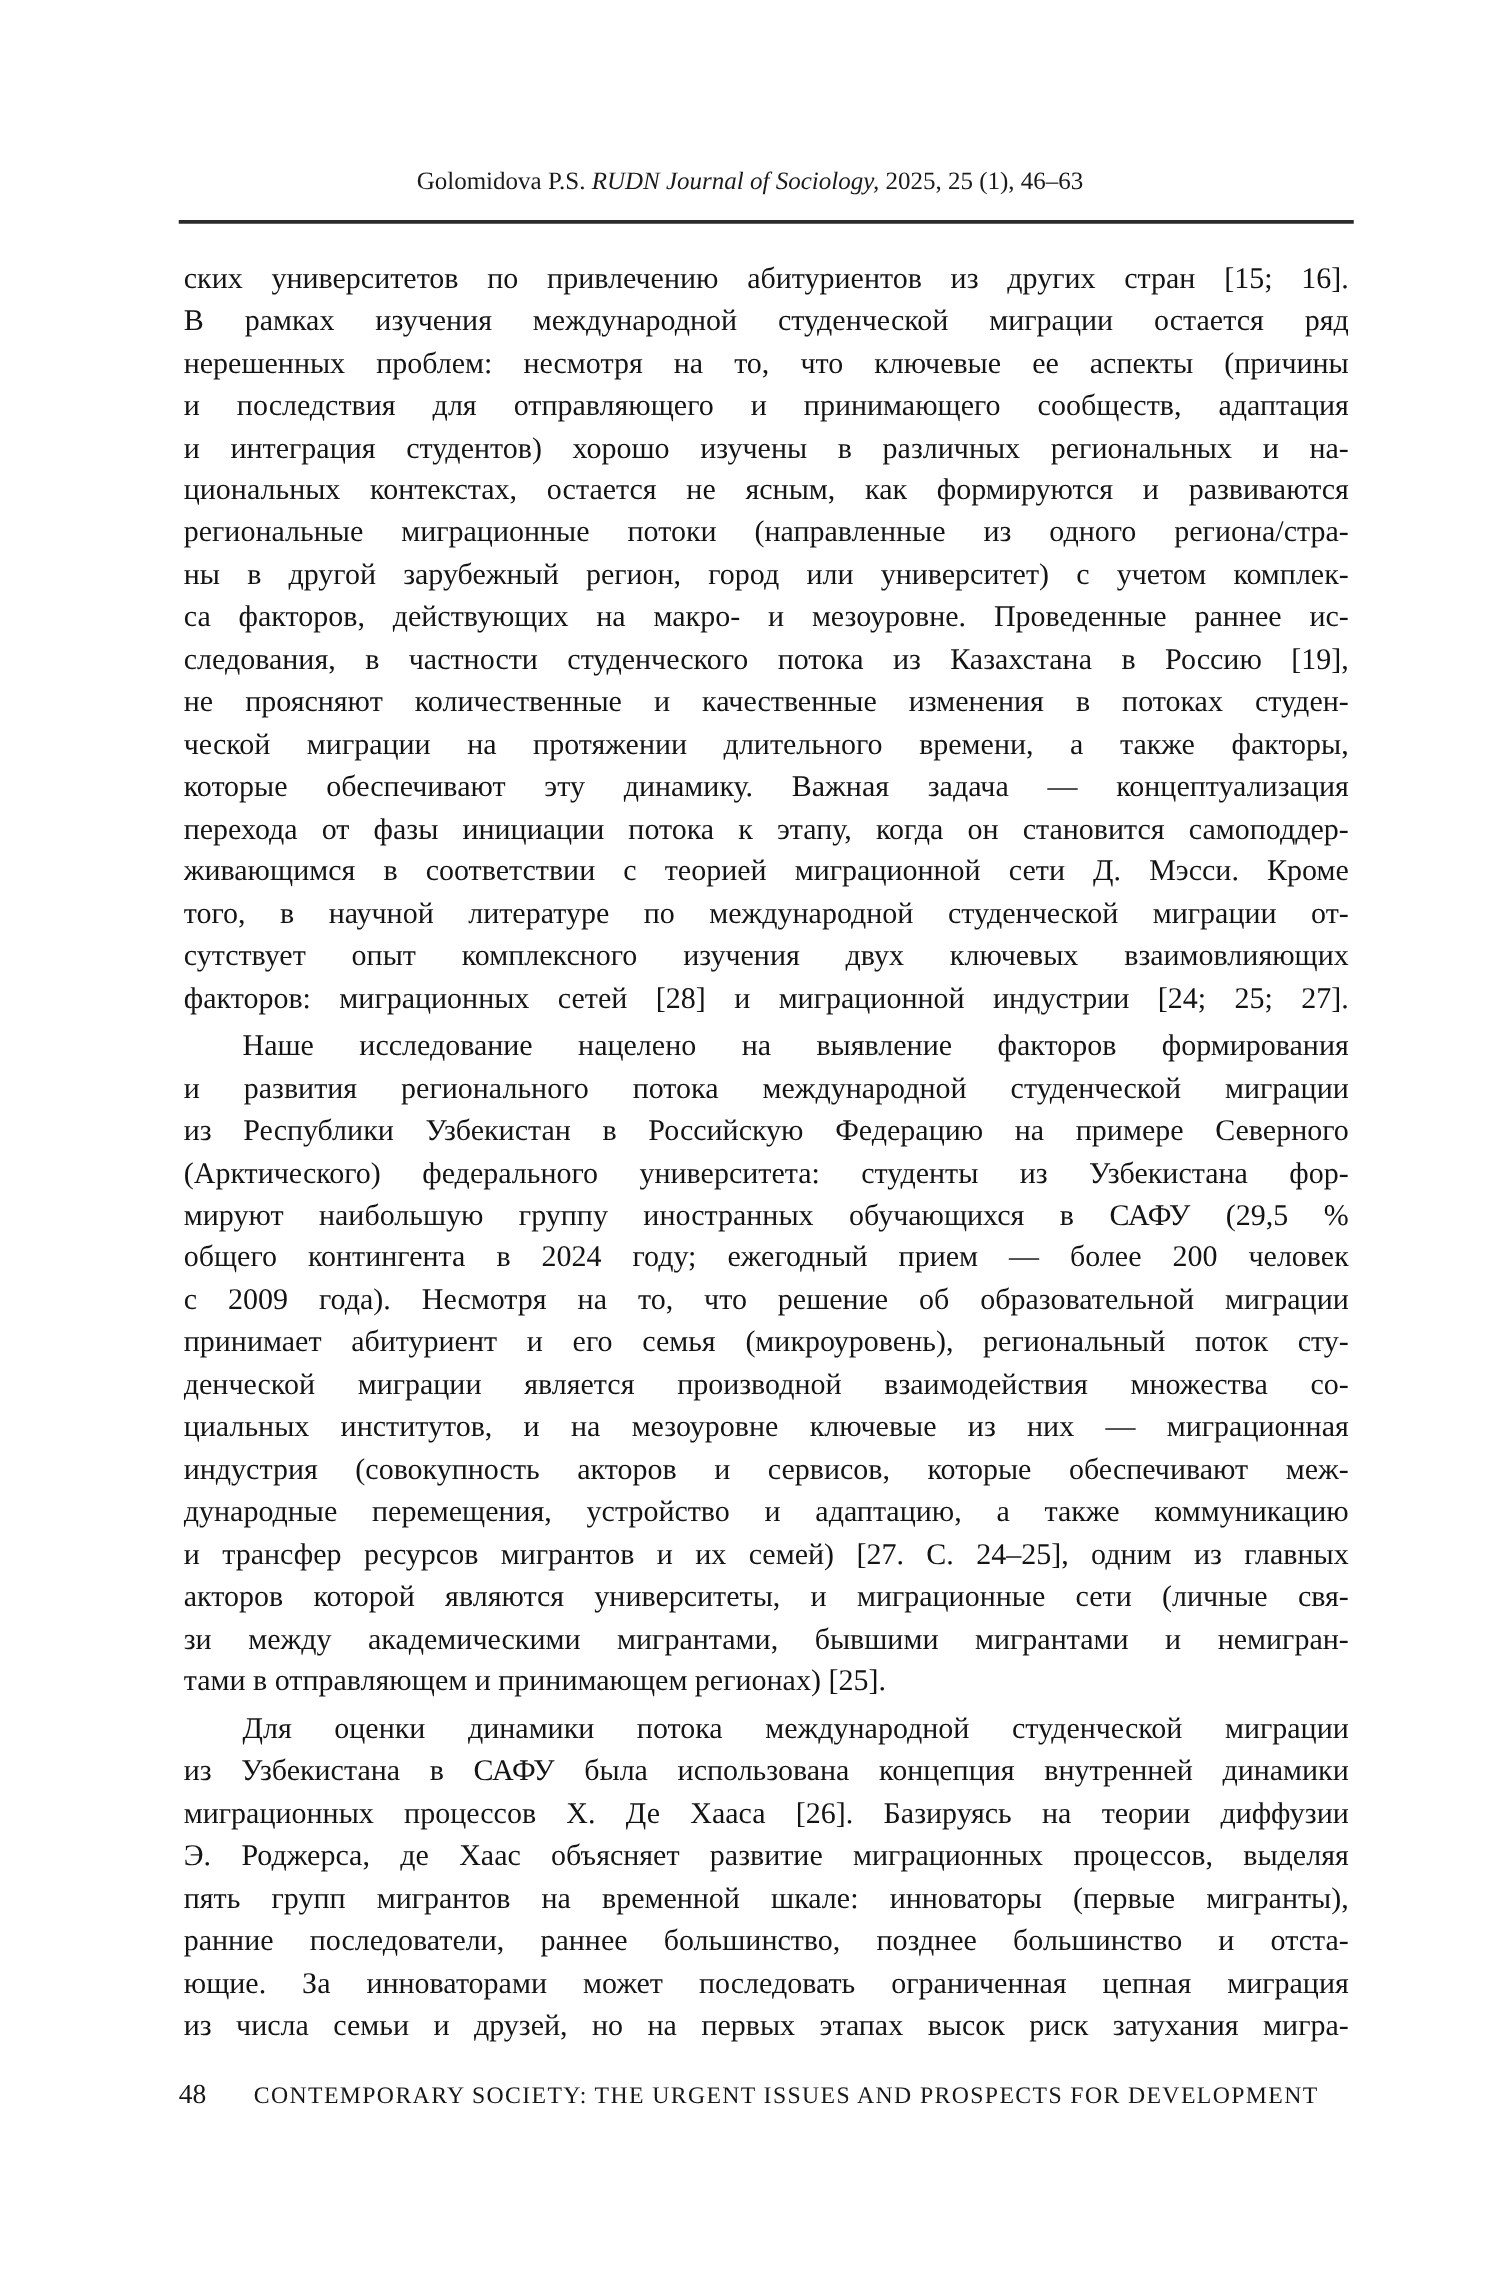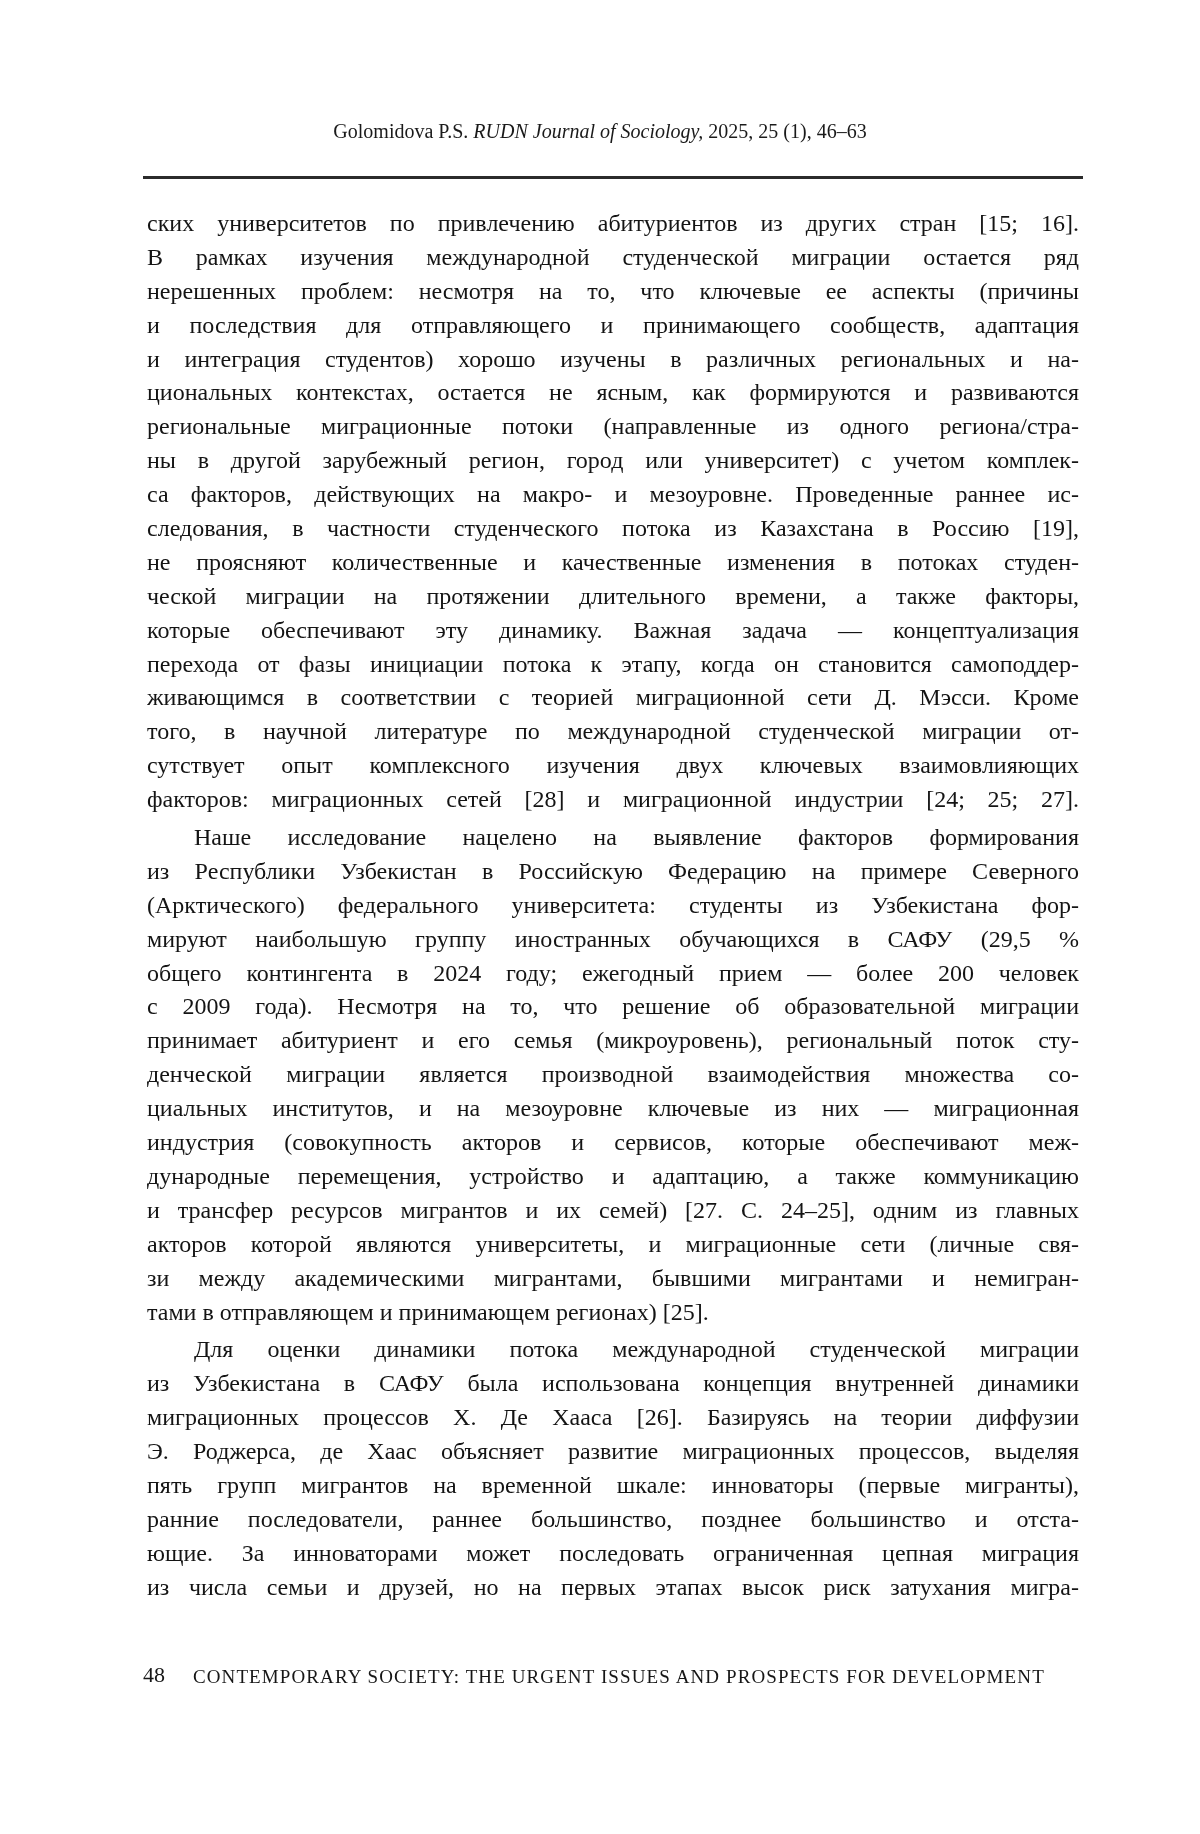--- a/index.html
+++ b/index.html
@@ -11,21 +11,21 @@
     position: relative;
     width: 1200px;
     height: 1834px;
     background: #ffffff;
     font-family: "Liberation Serif", "DejaVu Serif", serif;
     color: #161616;
     overflow: hidden;
   }
   .running-head {
     position: absolute;
-    top: 120px;
+    top: 134px;
     left: 0;
     right: 0;
     text-align: center;
     font-size: 20px;
     color: #1a1a1a;
     white-space: nowrap;
   }
   .running-head .italic {
     font-style: italic;
   }
@@ -69,21 +69,21 @@
     width: 940px;
     display: flex;
     align-items: flex-end;
   }
   .page-num {
     font-size: 22px;
     color: #161616;
     flex: 0 0 auto;
   }
   .footer-title {
-    margin-left: 28px;
+    margin-left: 38px;
     font-size: 19px;
     letter-spacing: 1.1px;
     color: #161616;
     white-space: nowrap;
     flex: 1 1 auto;
   }
 </style>
 </head>
 <body>
 
@@ -113,20 +113,21 @@
         <div class="text-line">ческой миграции на протяжении длительного времени, а также факторы,</div>
         <div class="text-line">которые обеспечивают эту динамику. Важная задача — концептуализация</div>
         <div class="text-line">перехода от фазы инициации потока к этапу, когда он становится самоподдер-</div>
         <div class="text-line">живающимся в соответствии с теорией миграционной сети Д. Мэсси. Кроме</div>
         <div class="text-line">того, в научной литературе по международной студенческой миграции от-</div>
         <div class="text-line">сутствует опыт комплексного изучения двух ключевых взаимовлияющих</div>
         <div class="text-line">факторов: миграционных сетей [28] и миграционной индустрии [24; 25; 27].</div>
       </div>
       <div class="paragraph">
         <div class="text-line indent">Наше исследование нацелено на выявление факторов формирования</div>
+        <div class="text-line">и развития регионального потока международной студенческой миграции</div>
         <div class="text-line">из Республики Узбекистан в Российскую Федерацию на примере Северного</div>
         <div class="text-line">(Арктического) федерального университета: студенты из Узбекистана фор-</div>
         <div class="text-line">мируют наибольшую группу иностранных обучающихся в САФУ (29,5 %</div>
         <div class="text-line">общего контингента в 2024 году; ежегодный прием — более 200 человек</div>
         <div class="text-line">с 2009 года). Несмотря на то, что решение об образовательной миграции</div>
         <div class="text-line">принимает абитуриент и его семья (микроуровень), региональный поток сту-</div>
         <div class="text-line">денческой миграции является производной взаимодействия множества со-</div>
         <div class="text-line">циальных институтов, и на мезоуровне ключевые из них — миграционная</div>
         <div class="text-line">индустрия (совокупность акторов и сервисов, которые обеспечивают меж-</div>
         <div class="text-line">дународные перемещения, устройство и адаптацию, а также коммуникацию</div>

